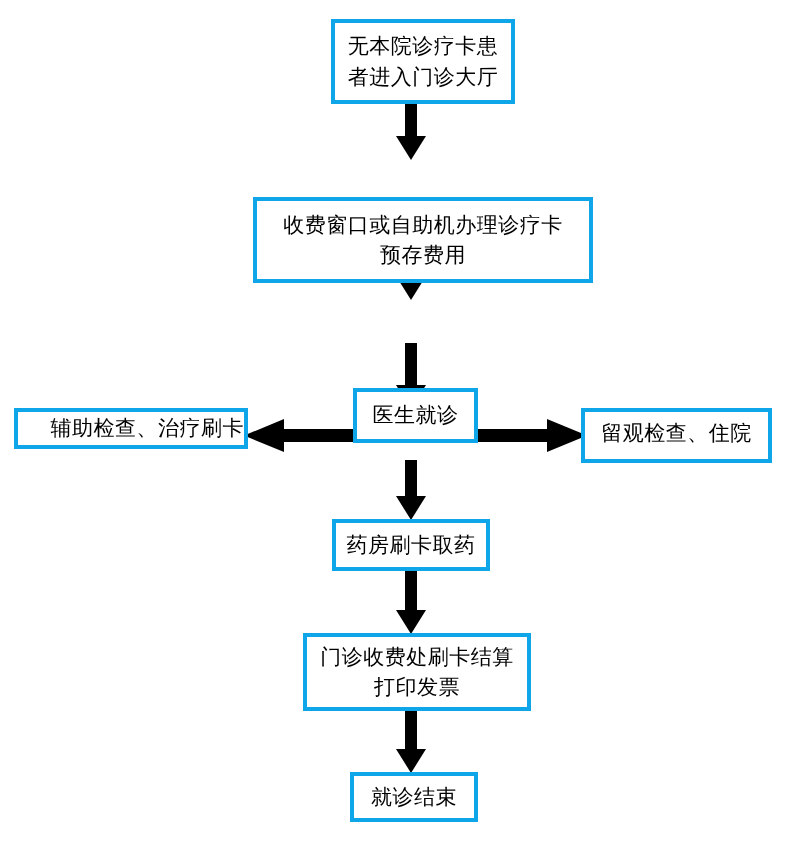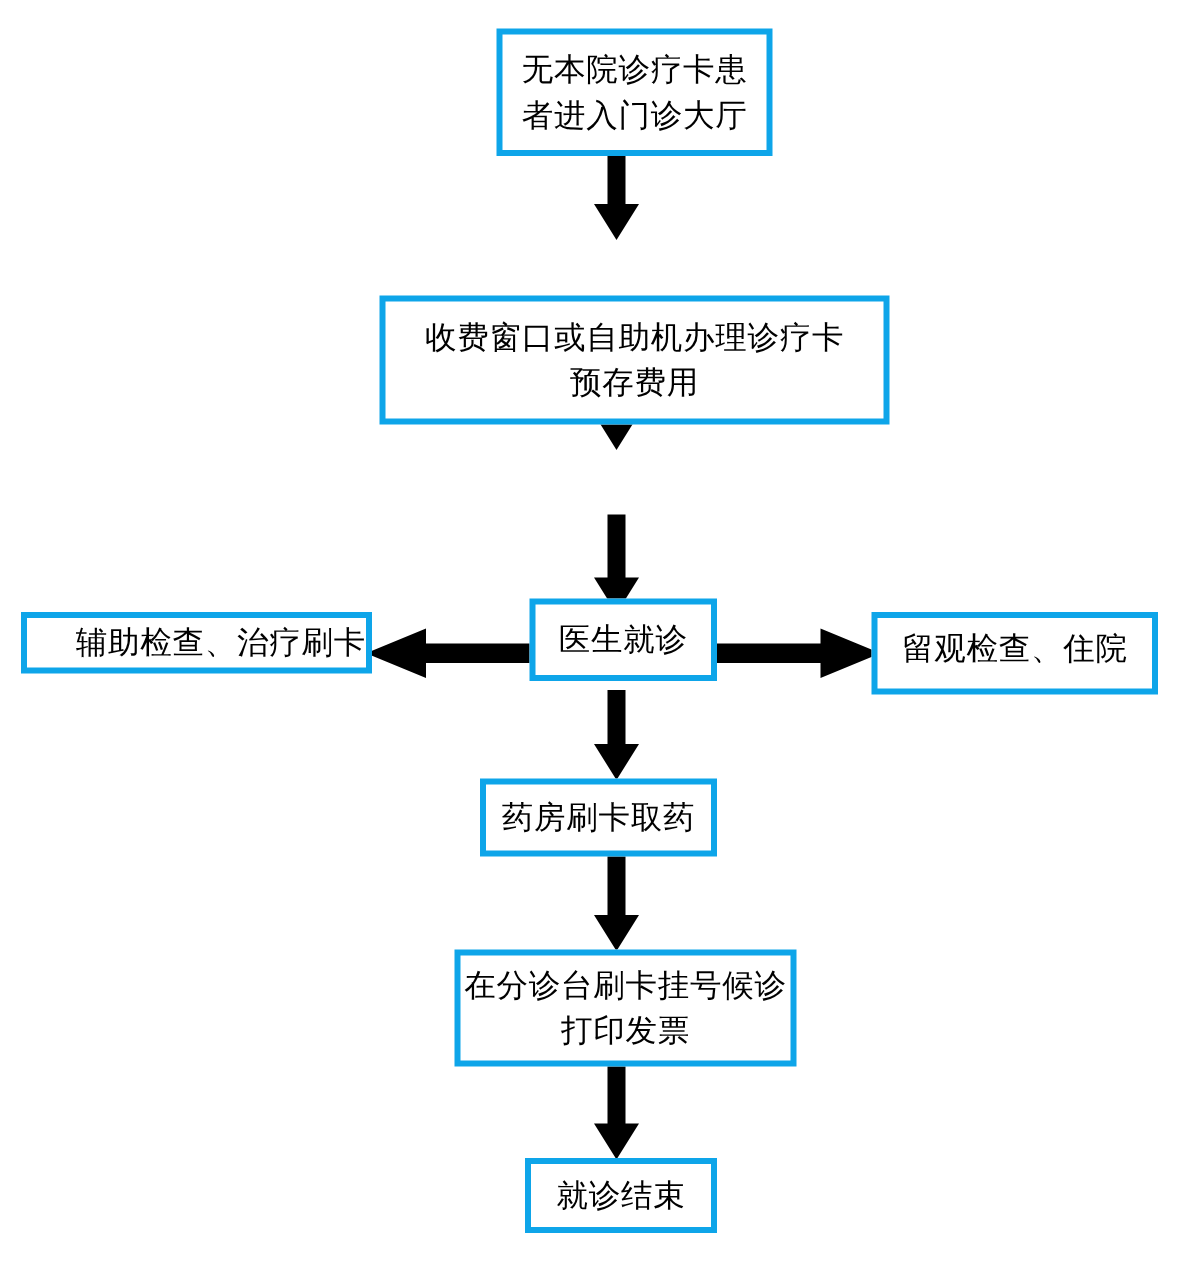--- a/index.html
+++ b/index.html
@@ -108,34 +108,34 @@
   <div class="node" style="left:253px; top:157px; width:340px; height:86px;margin-top:40px;">
     <span class="node-label">收费窗口或自助机办理诊疗卡
 预存费用</span>
   </div>
 
 
   <div class="node" style="left:14px; top:408px; width:234px; height:41px;justify-content:flex-end;">
     <span class="node-label">辅助检查、治疗刷卡</span>
   </div>
 
-  <div class="node" style="left:353px; top:399px; width:125px; height:55px;">
+  <div class="node" style="left:353px; top:388px; width:125px; height:55px;">
     <span class="node-label">医生就诊</span>
   </div>
 
   <div class="node" style="left:581px; top:408px; width:191px; height:55px;font-family:Liberation Mono, monospace;">
     <span class="node-label">留观检查、住院</span>
   </div>
 
-  <div class="node" style="left:320px; top:519px; width:158px; height:52px;">
+  <div class="node" style="left:332px; top:519px; width:158px; height:52px;">
     <span class="node-label">药房刷卡取药</span>
   </div>
 
   <div class="node" style="left:303px; top:633px; width:228px; height:78px;">
-    <span class="node-label">在分诊台刷卡挂号候诊
+    <span class="node-label">门诊收费处刷卡结算
 打印发票</span>
   </div>
 
   <div class="node" style="left:350px; top:772px; width:128px; height:50px;">
     <span class="node-label">就诊结束</span>
   </div>
 
 </div>
 
 </body></html>

